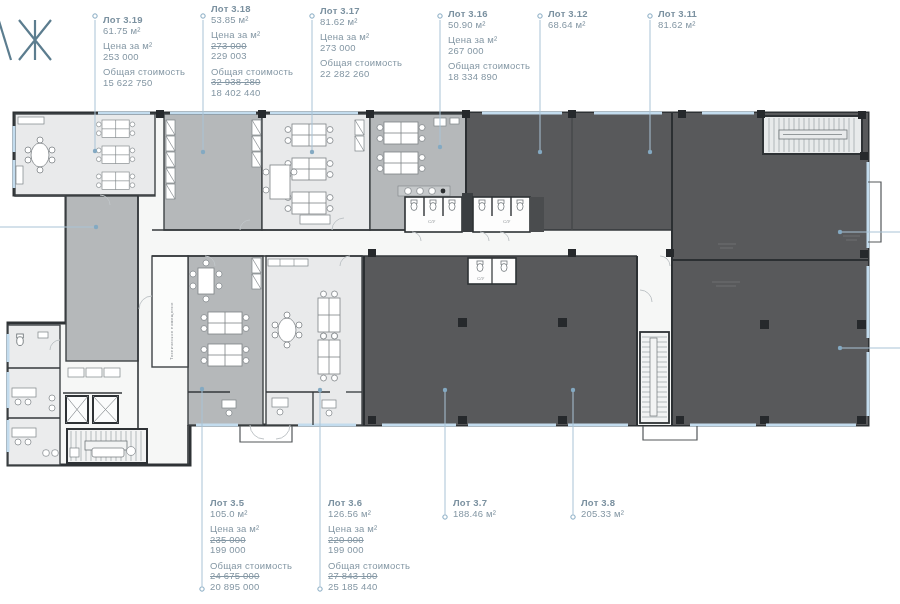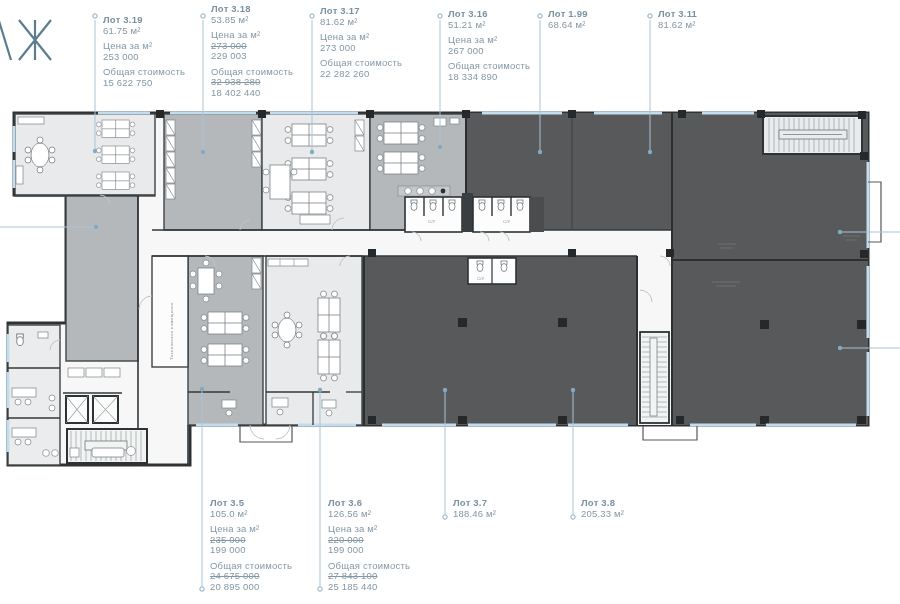--- a/index.html
+++ b/index.html
@@ -393,29 +393,29 @@
   <div class="t">Лот 3.17</div>
   <div>81.62 м²</div>
   <div class="cap">Цена за м²</div>
   <div>273 000</div>
   <div class="cap">Общая стоимость</div>
   <div>22 282 260</div>
 </div>
 
 <div class="lot" style="left:448px;top:9px">
   <div class="t">Лот 3.16</div>
-  <div>51.21 м²</div>
+  <div>50.90 м²</div>
   <div class="cap">Цена за м²</div>
   <div>267 000</div>
   <div class="cap">Общая стоимость</div>
   <div>18 334 890</div>
 </div>
 
 <div class="lot" style="left:548px;top:9px">
-  <div class="t">Лот 1.99</div>
+  <div class="t">Лот 3.12</div>
   <div>68.64 м²</div>
 </div>
 
 <div class="lot" style="left:658px;top:9px">
   <div class="t">Лот 3.11</div>
   <div>81.62 м²</div>
 </div>
 
 <div class="lot" style="left:210px;top:498px">
   <div class="t">Лот 3.5</div>

